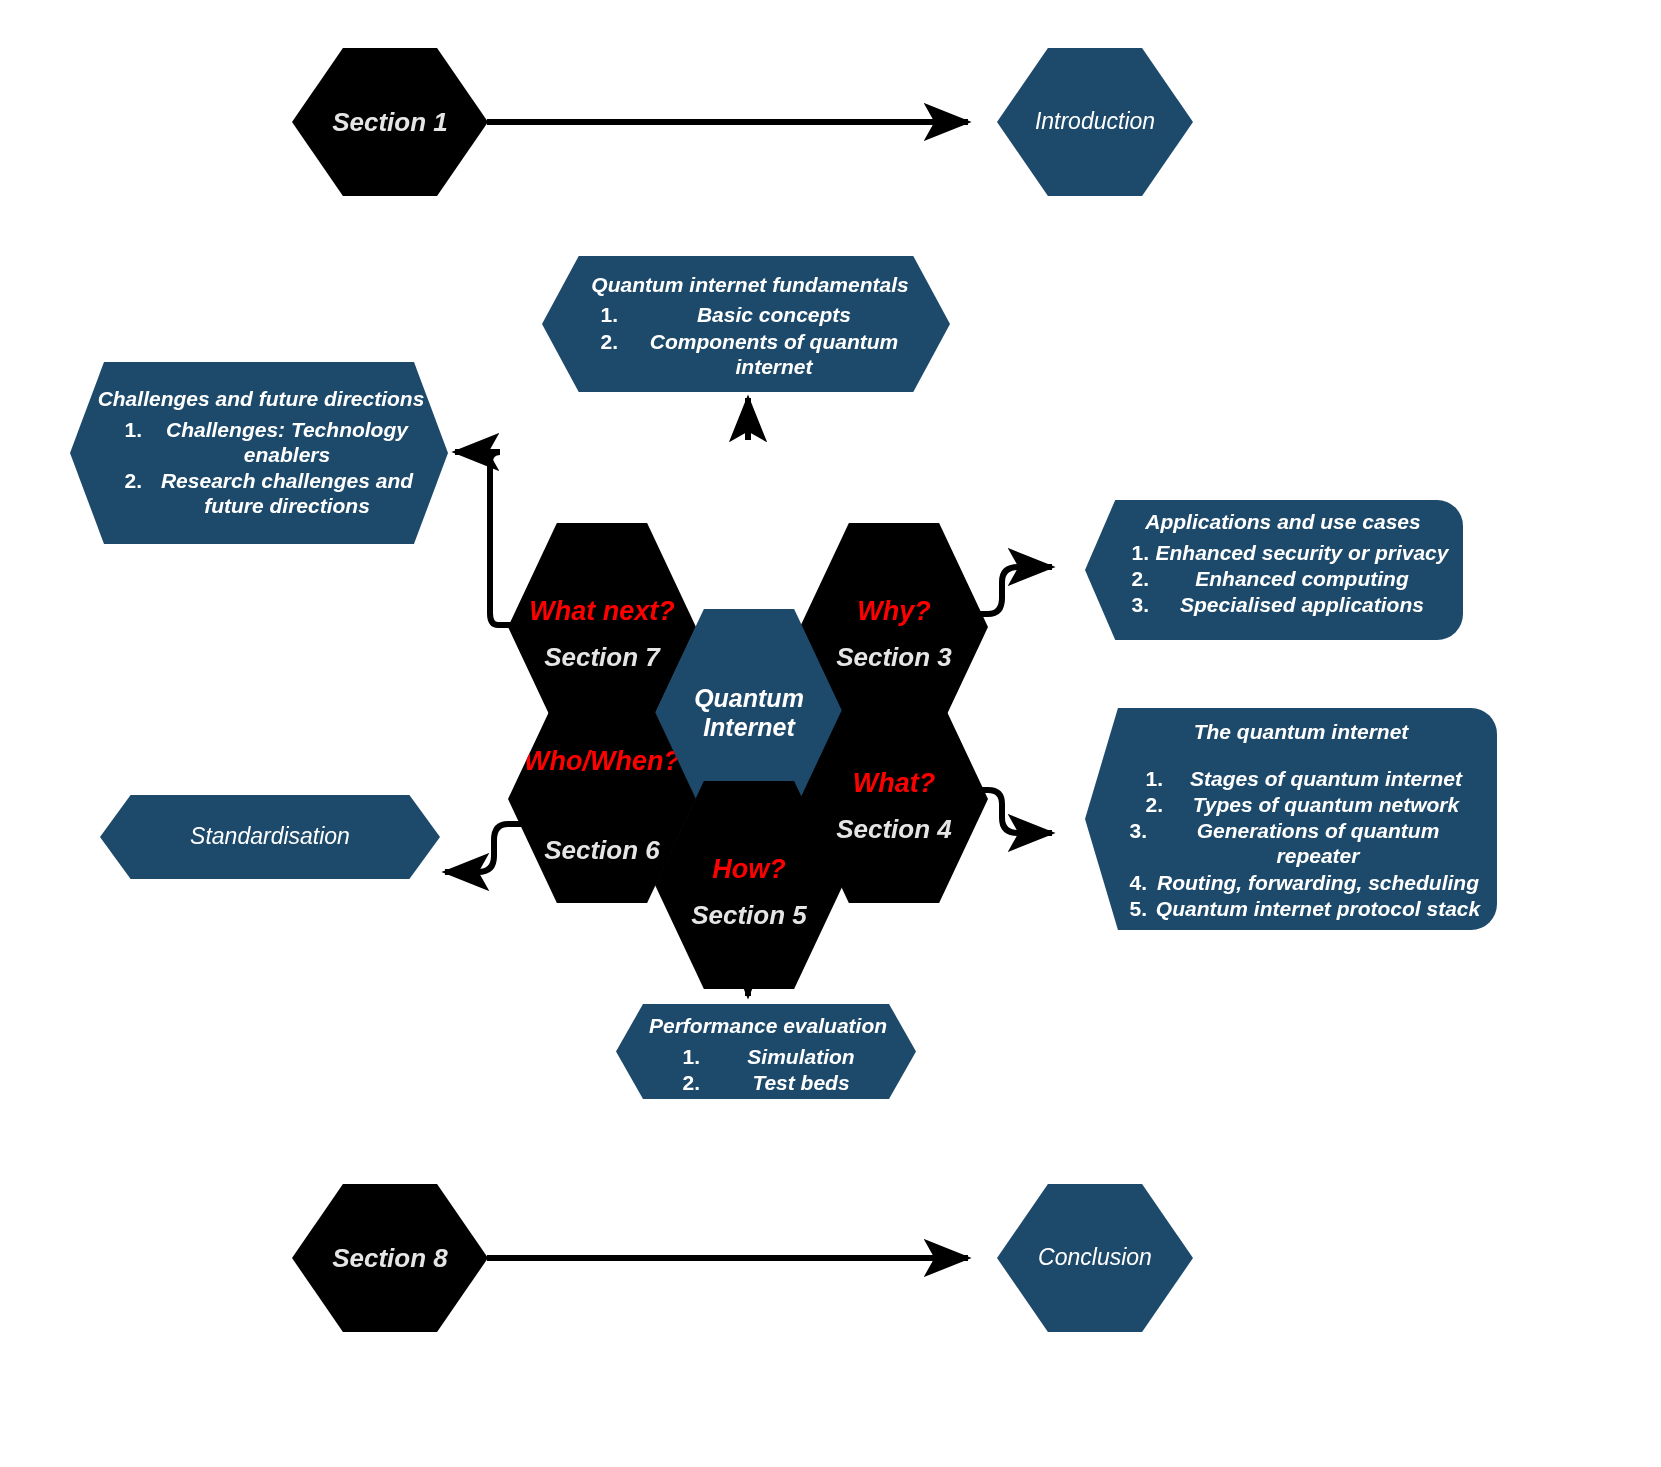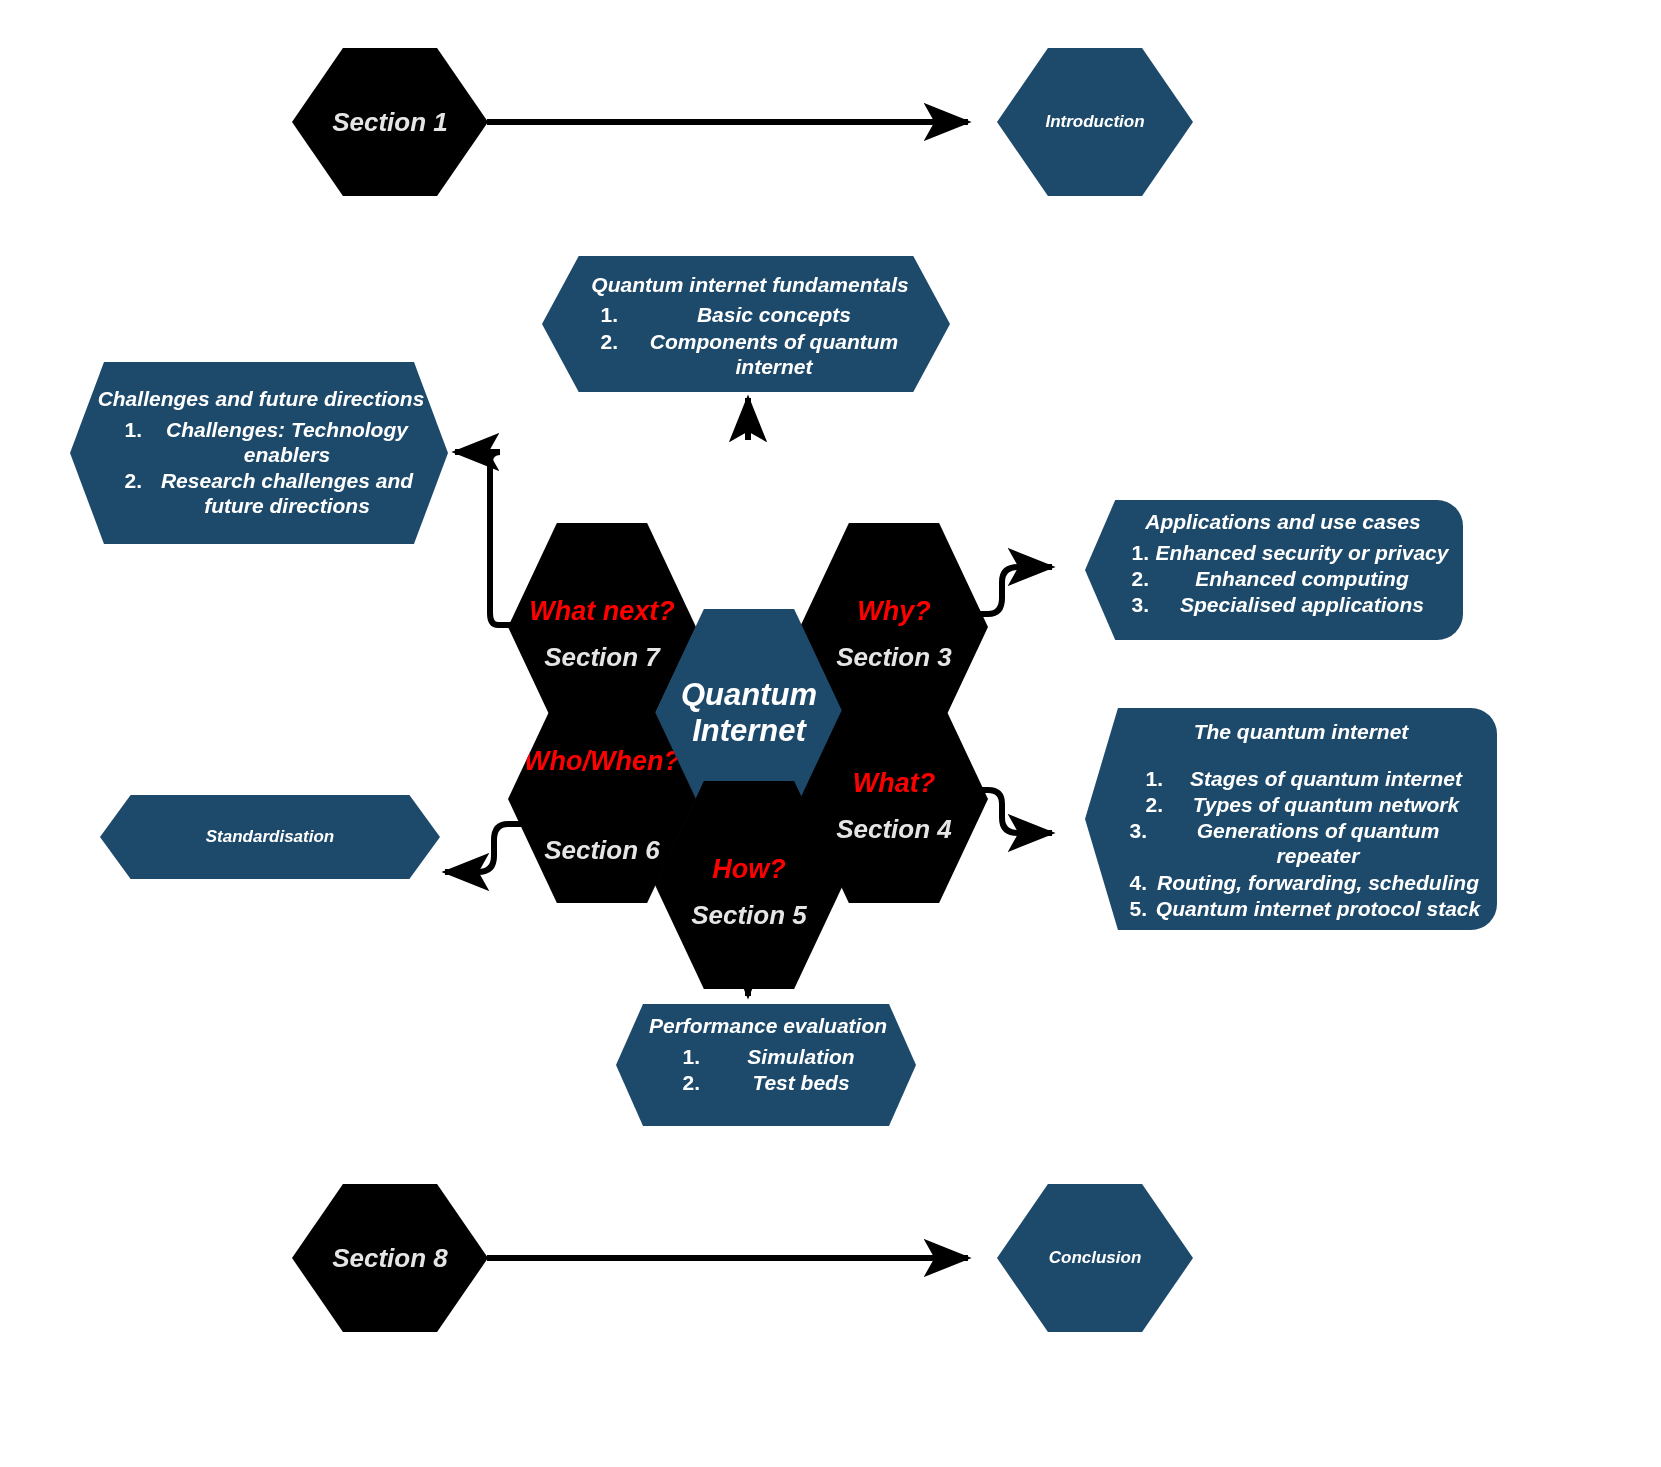--- a/index.html
+++ b/index.html
@@ -91,29 +91,29 @@
     margin-bottom: 14px;
   }
   .hex-sec {
     color: #e5e5e5;
     font-size: 26px;
     font-style: italic;
     font-weight: bold;
   }
   .hex-core {
     color: #ffffff;
-    font-size: 31px;
+    font-size: 25px;
     font-style: italic;
     font-weight: bold;
     line-height: 1.15;
   }
   .plain-label {
-    font-size: 17px;
-    font-style: italic;
-    font-weight: bold;
+    font-size: 23px;
+    font-style: italic;
+    font-weight: normal;
     color: #ffffff;
   }
   svg.conn {
     position: absolute;
     left: 0;
     top: 0;
     width: 1661px;
     height: 1467px;
     pointer-events: none;
   }
@@ -220,21 +220,21 @@
         <span class="li-num" style="width:28px;">4.</span>
         <span class="li-txt">Routing, forwarding, scheduling</span>
       </li>
       <li>
         <span class="li-num" style="width:28px;">5.</span>
         <span class="li-txt">Quantum internet protocol stack</span>
       </li>
     </ul>
   </div>
 
-  <div class="node banner both-point" style="left:616px; top:1004px; width:300px; height:122px; padding:10px 20px 10px 24px; justify-content:flex-start;">
+  <div class="node banner both-point" style="left:616px; top:1004px; width:300px; height:95px; padding:10px 20px 10px 24px; justify-content:flex-start;">
     <div class="banner-title">Performance evaluation</div>
     <ul class="banner-list">
       <li>
         <span class="li-num" style="width:60px;">1.</span>
         <span class="li-txt">Simulation</span>
       </li>
       <li>
         <span class="li-num" style="width:60px;">2.</span>
         <span class="li-txt">Test beds</span>
       </li>

